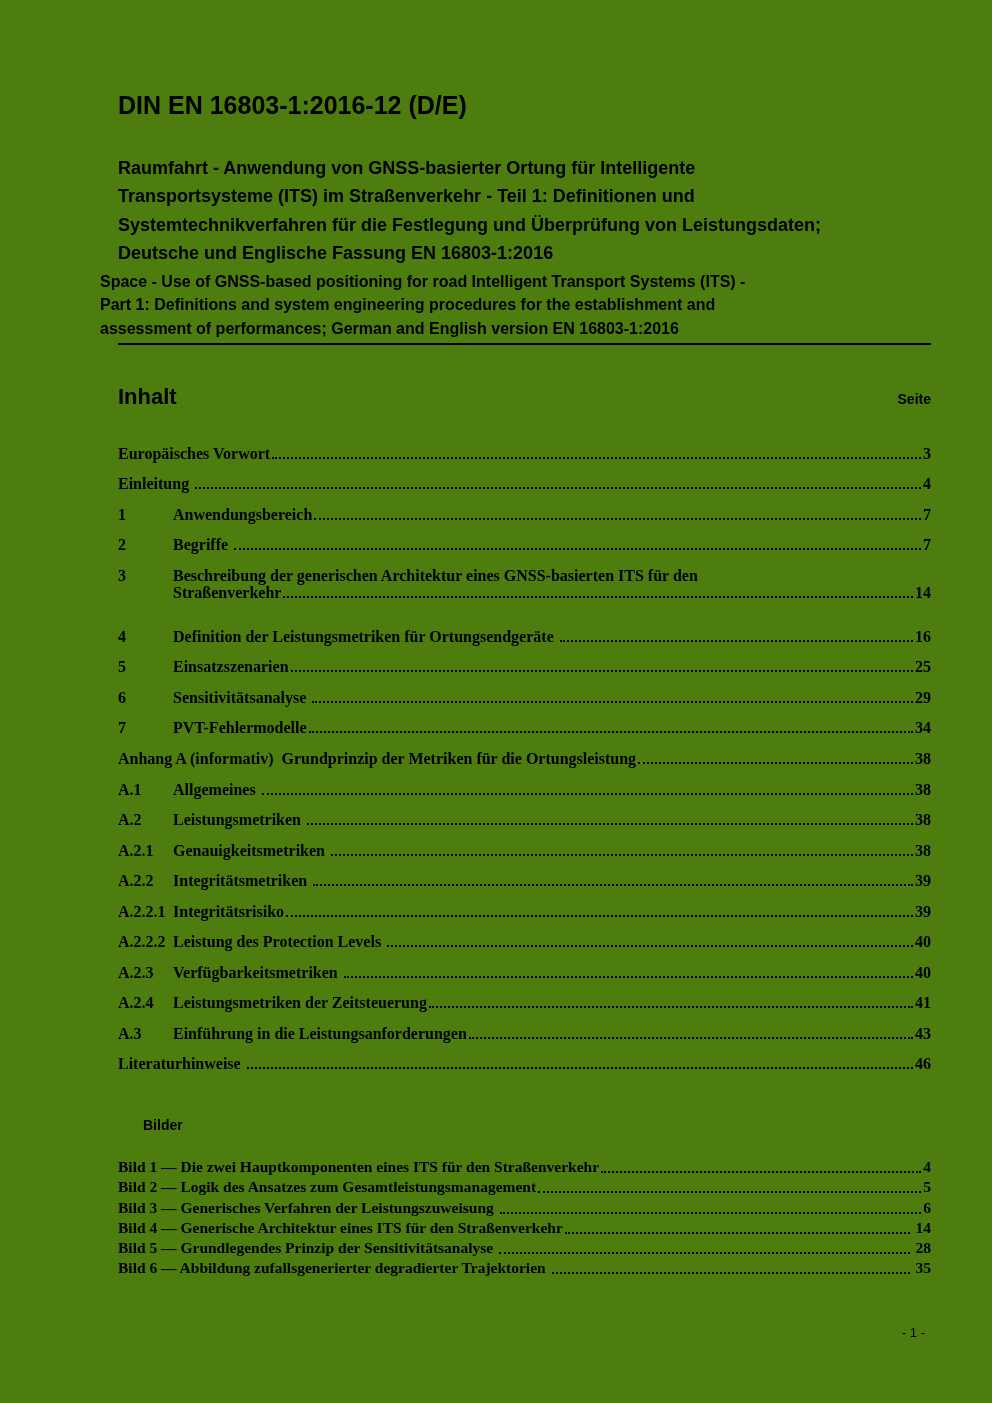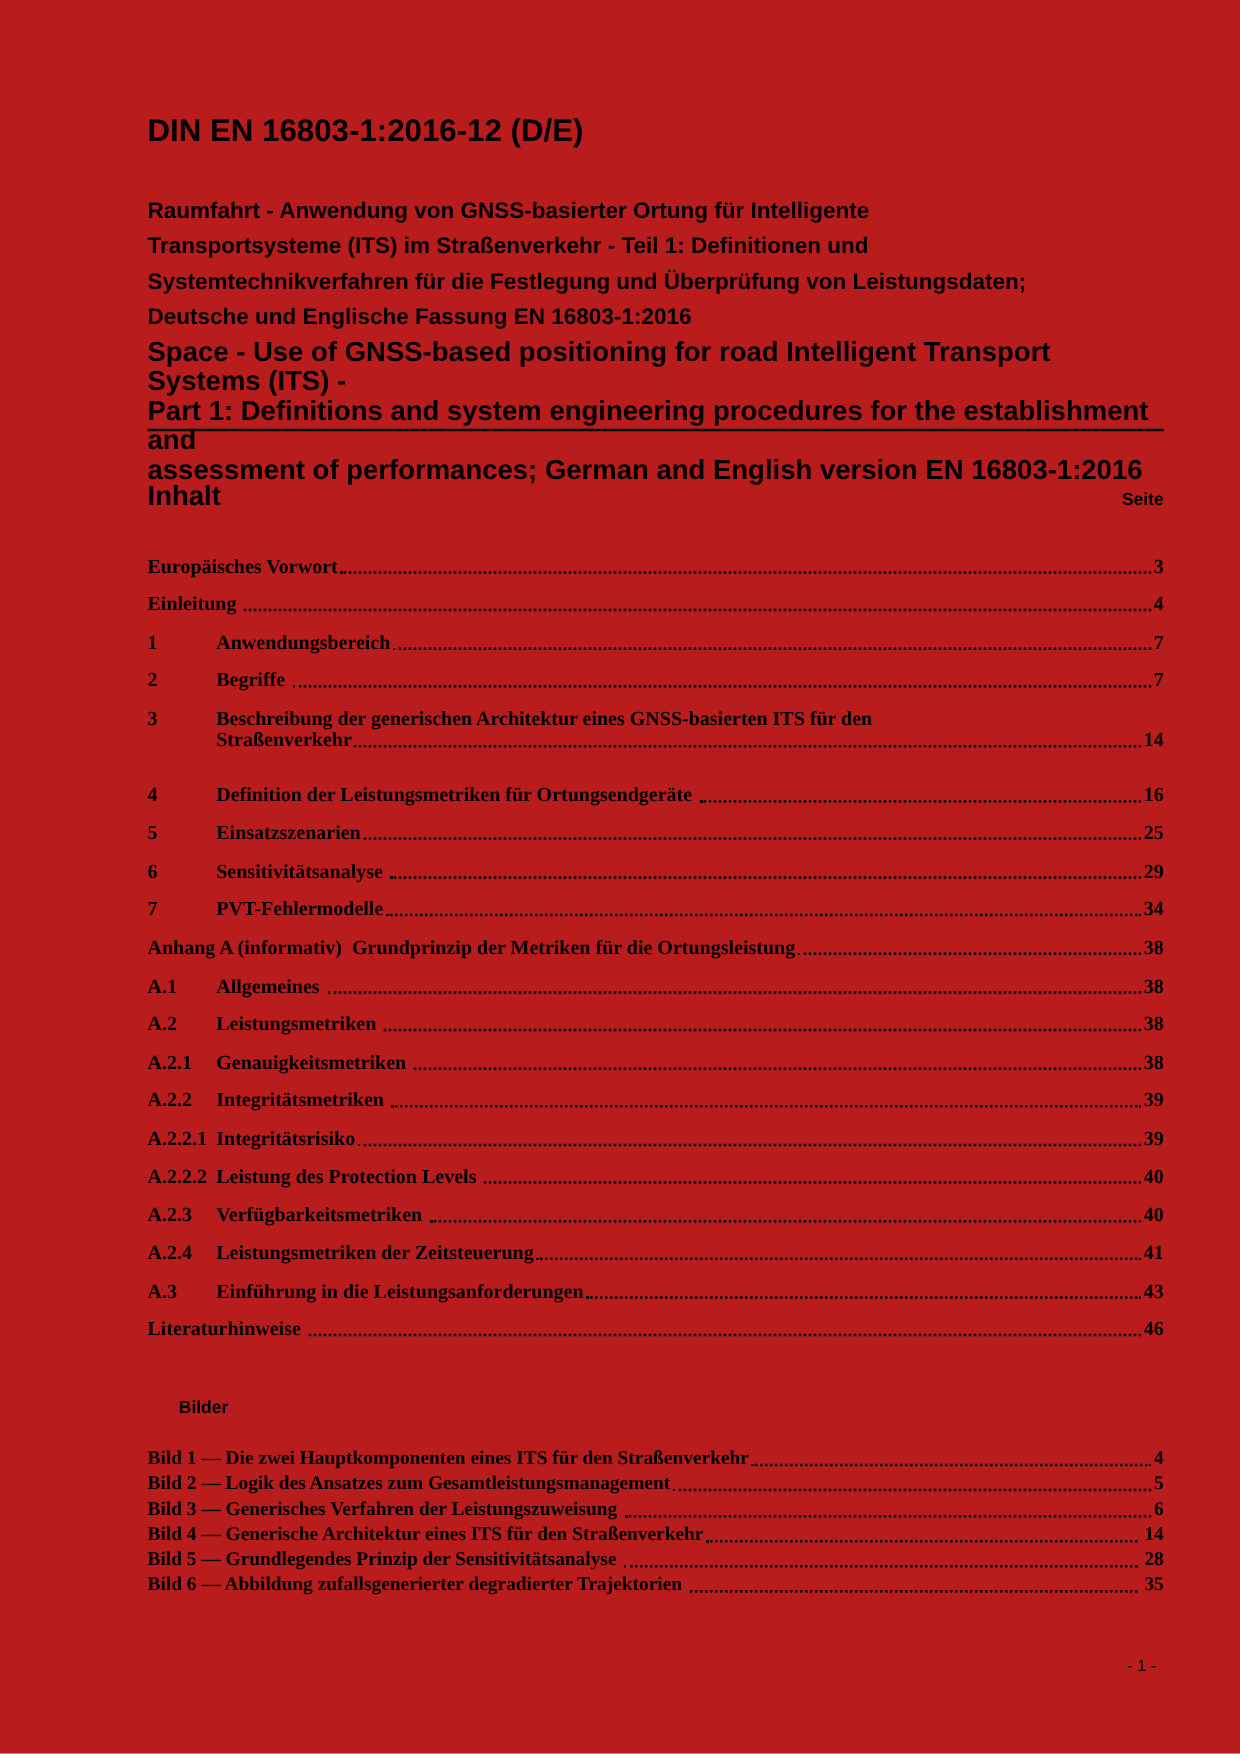--- a/index.html
+++ b/index.html
@@ -1,32 +1,32 @@
 <!DOCTYPE html>
 <html><head>
 <meta charset="utf-8">
 <style>
   html,body { margin:0; padding:0; background:#ffffff; }
   .page {
     position:relative; width:992px; height:1403px;
-    background:#b91c1c; color:#000000; overflow:hidden;
+    background:#4d7c0f; color:#000000; overflow:hidden;
     font-family:"Liberation Sans", sans-serif;
   }
 
   .doc-title {
     position:absolute; left:118px; top:90px;
     font-weight:700; font-size:25px; line-height:30px;
   }
   .title-de {
     position:absolute; left:118px; top:154px; width:813px;
     font-weight:700; font-size:18px; line-height:28.3px;
   }
   .title-en {
-    position:absolute; left:118px; top:270px; width:813px;
-    font-weight:700; font-size:22px; line-height:23.4px;
+    position:absolute; left:100px; top:270px; width:813px;
+    font-weight:700; font-size:16px; line-height:23.4px;
   }
   .rule {
     position:absolute; left:118px; top:343px; width:813px;
     border-top:2px solid #000;
   }
   .contents-header {
     position:absolute; left:118px; top:384px; width:813px;
     display:flex; justify-content:space-between; align-items:baseline;
   }
   .contents-heading { font-weight:700; font-size:22px; line-height:26px; }

